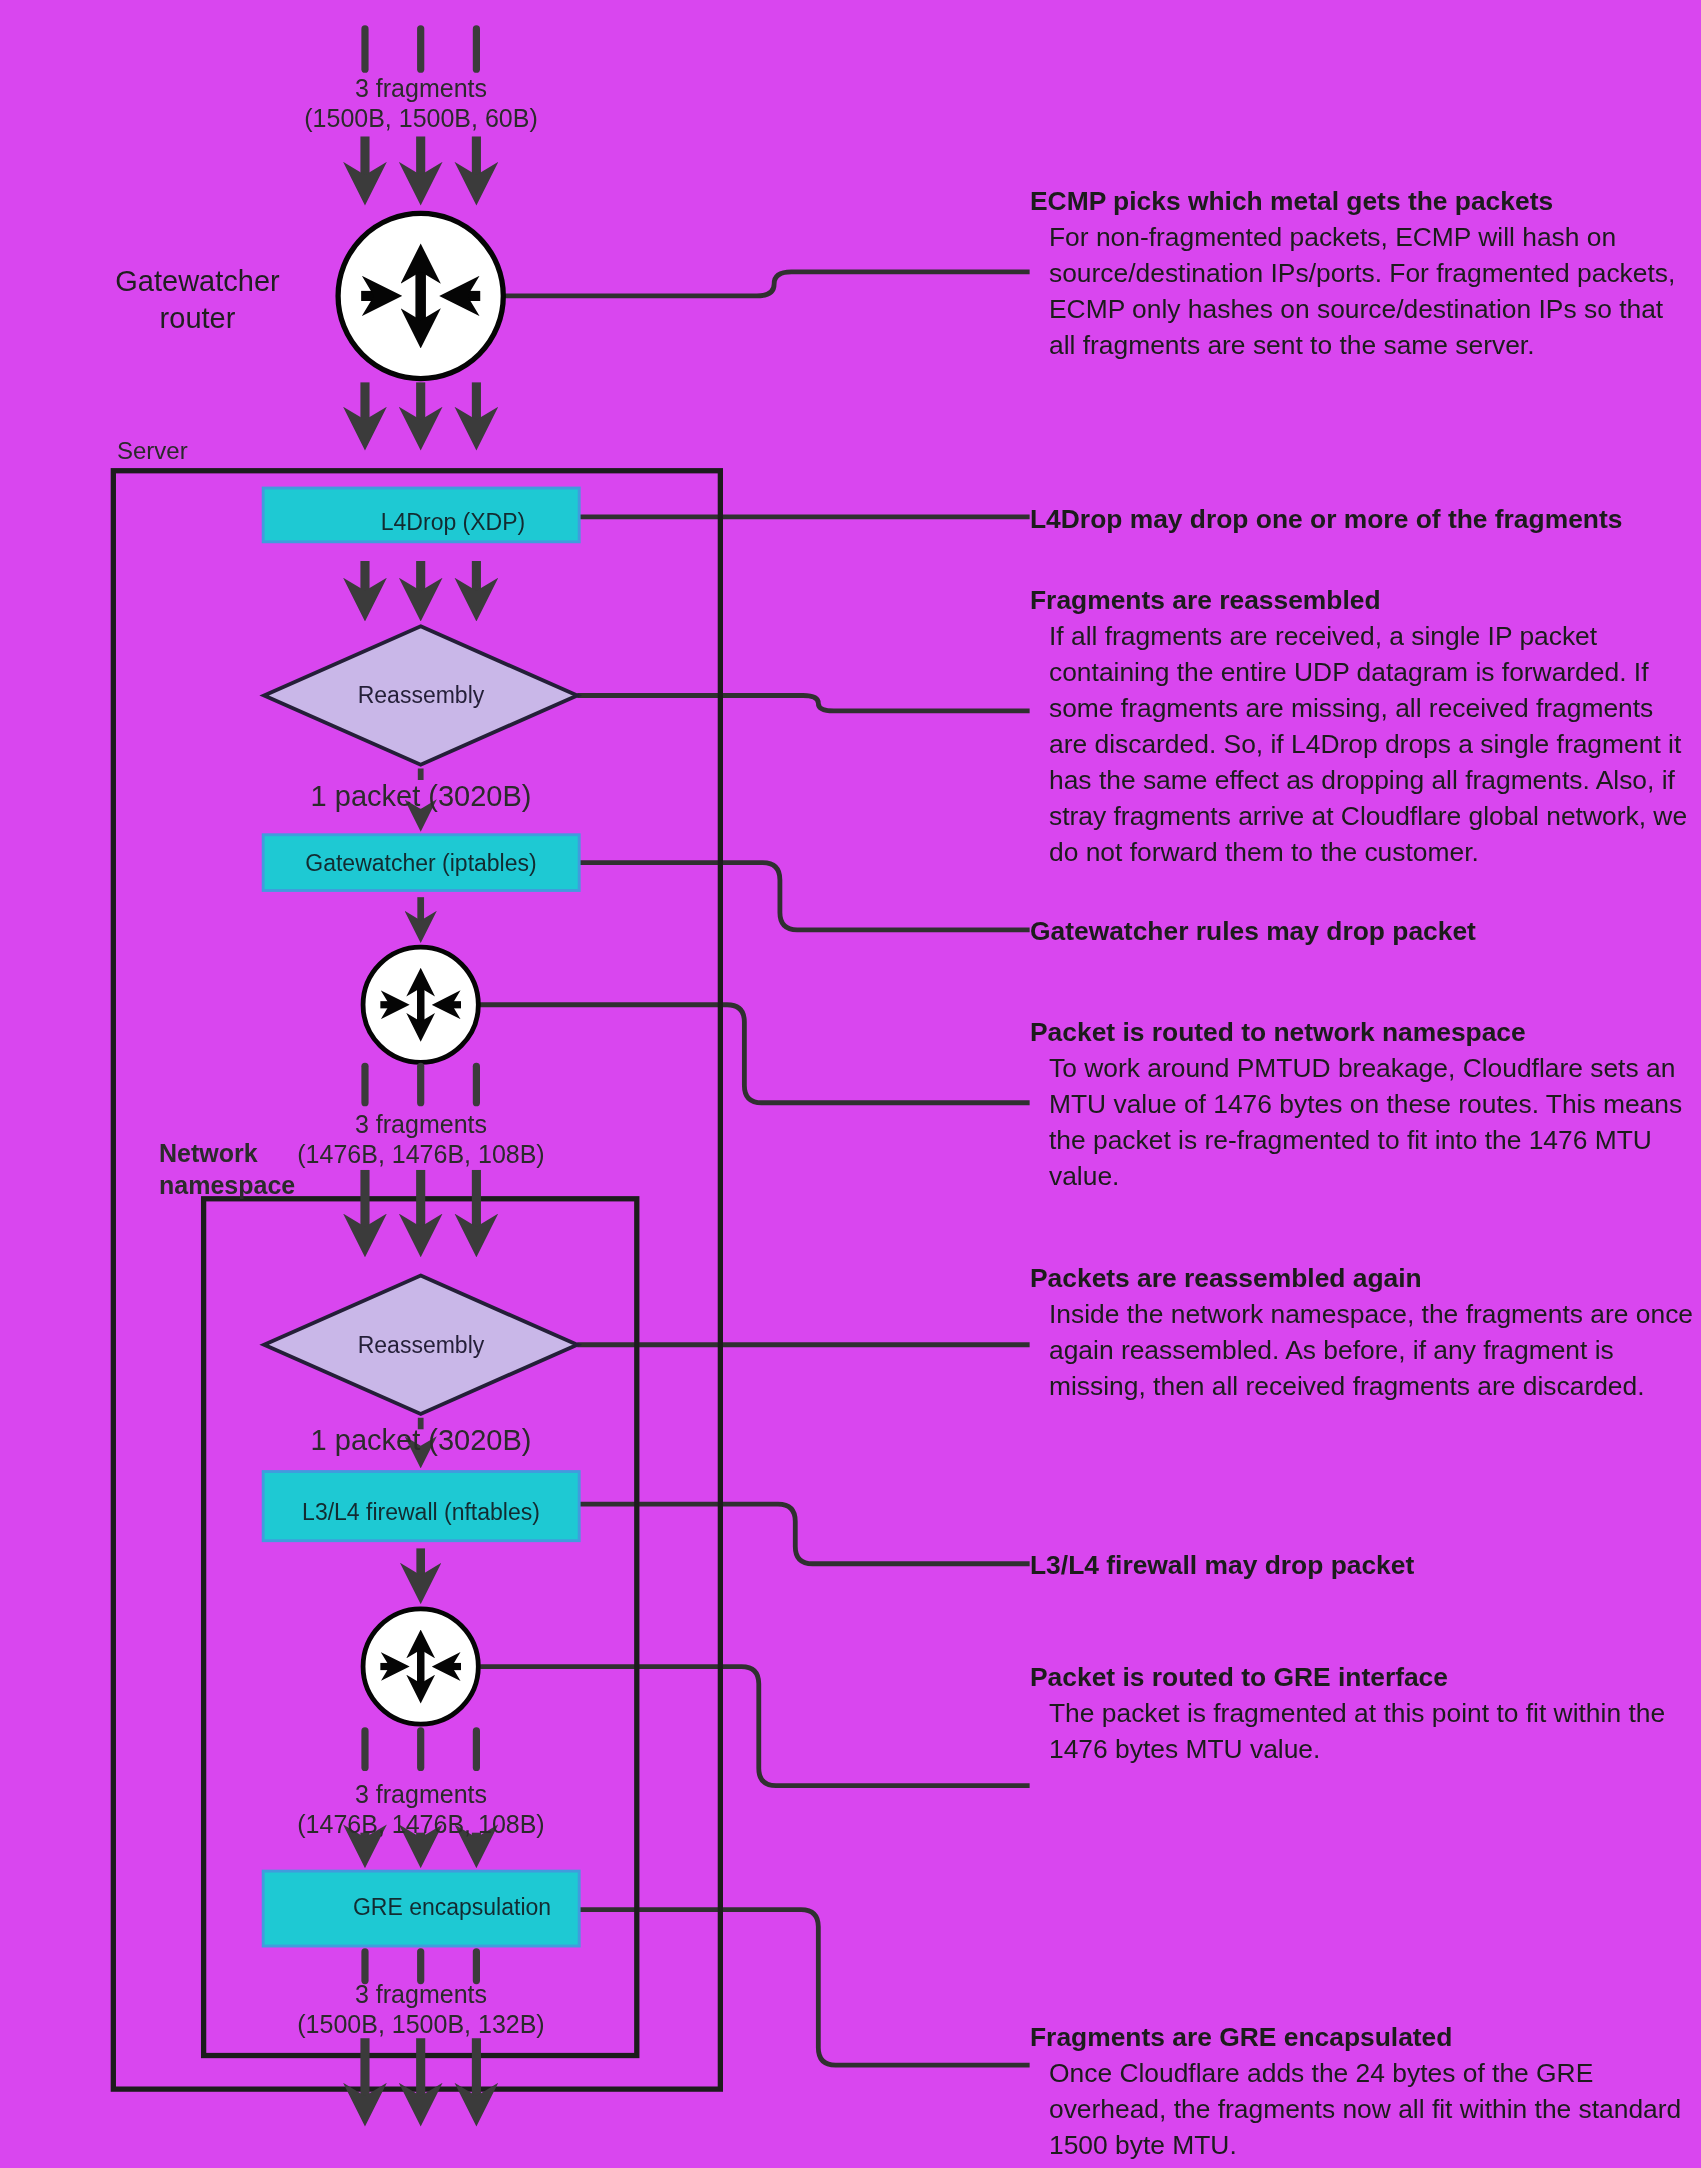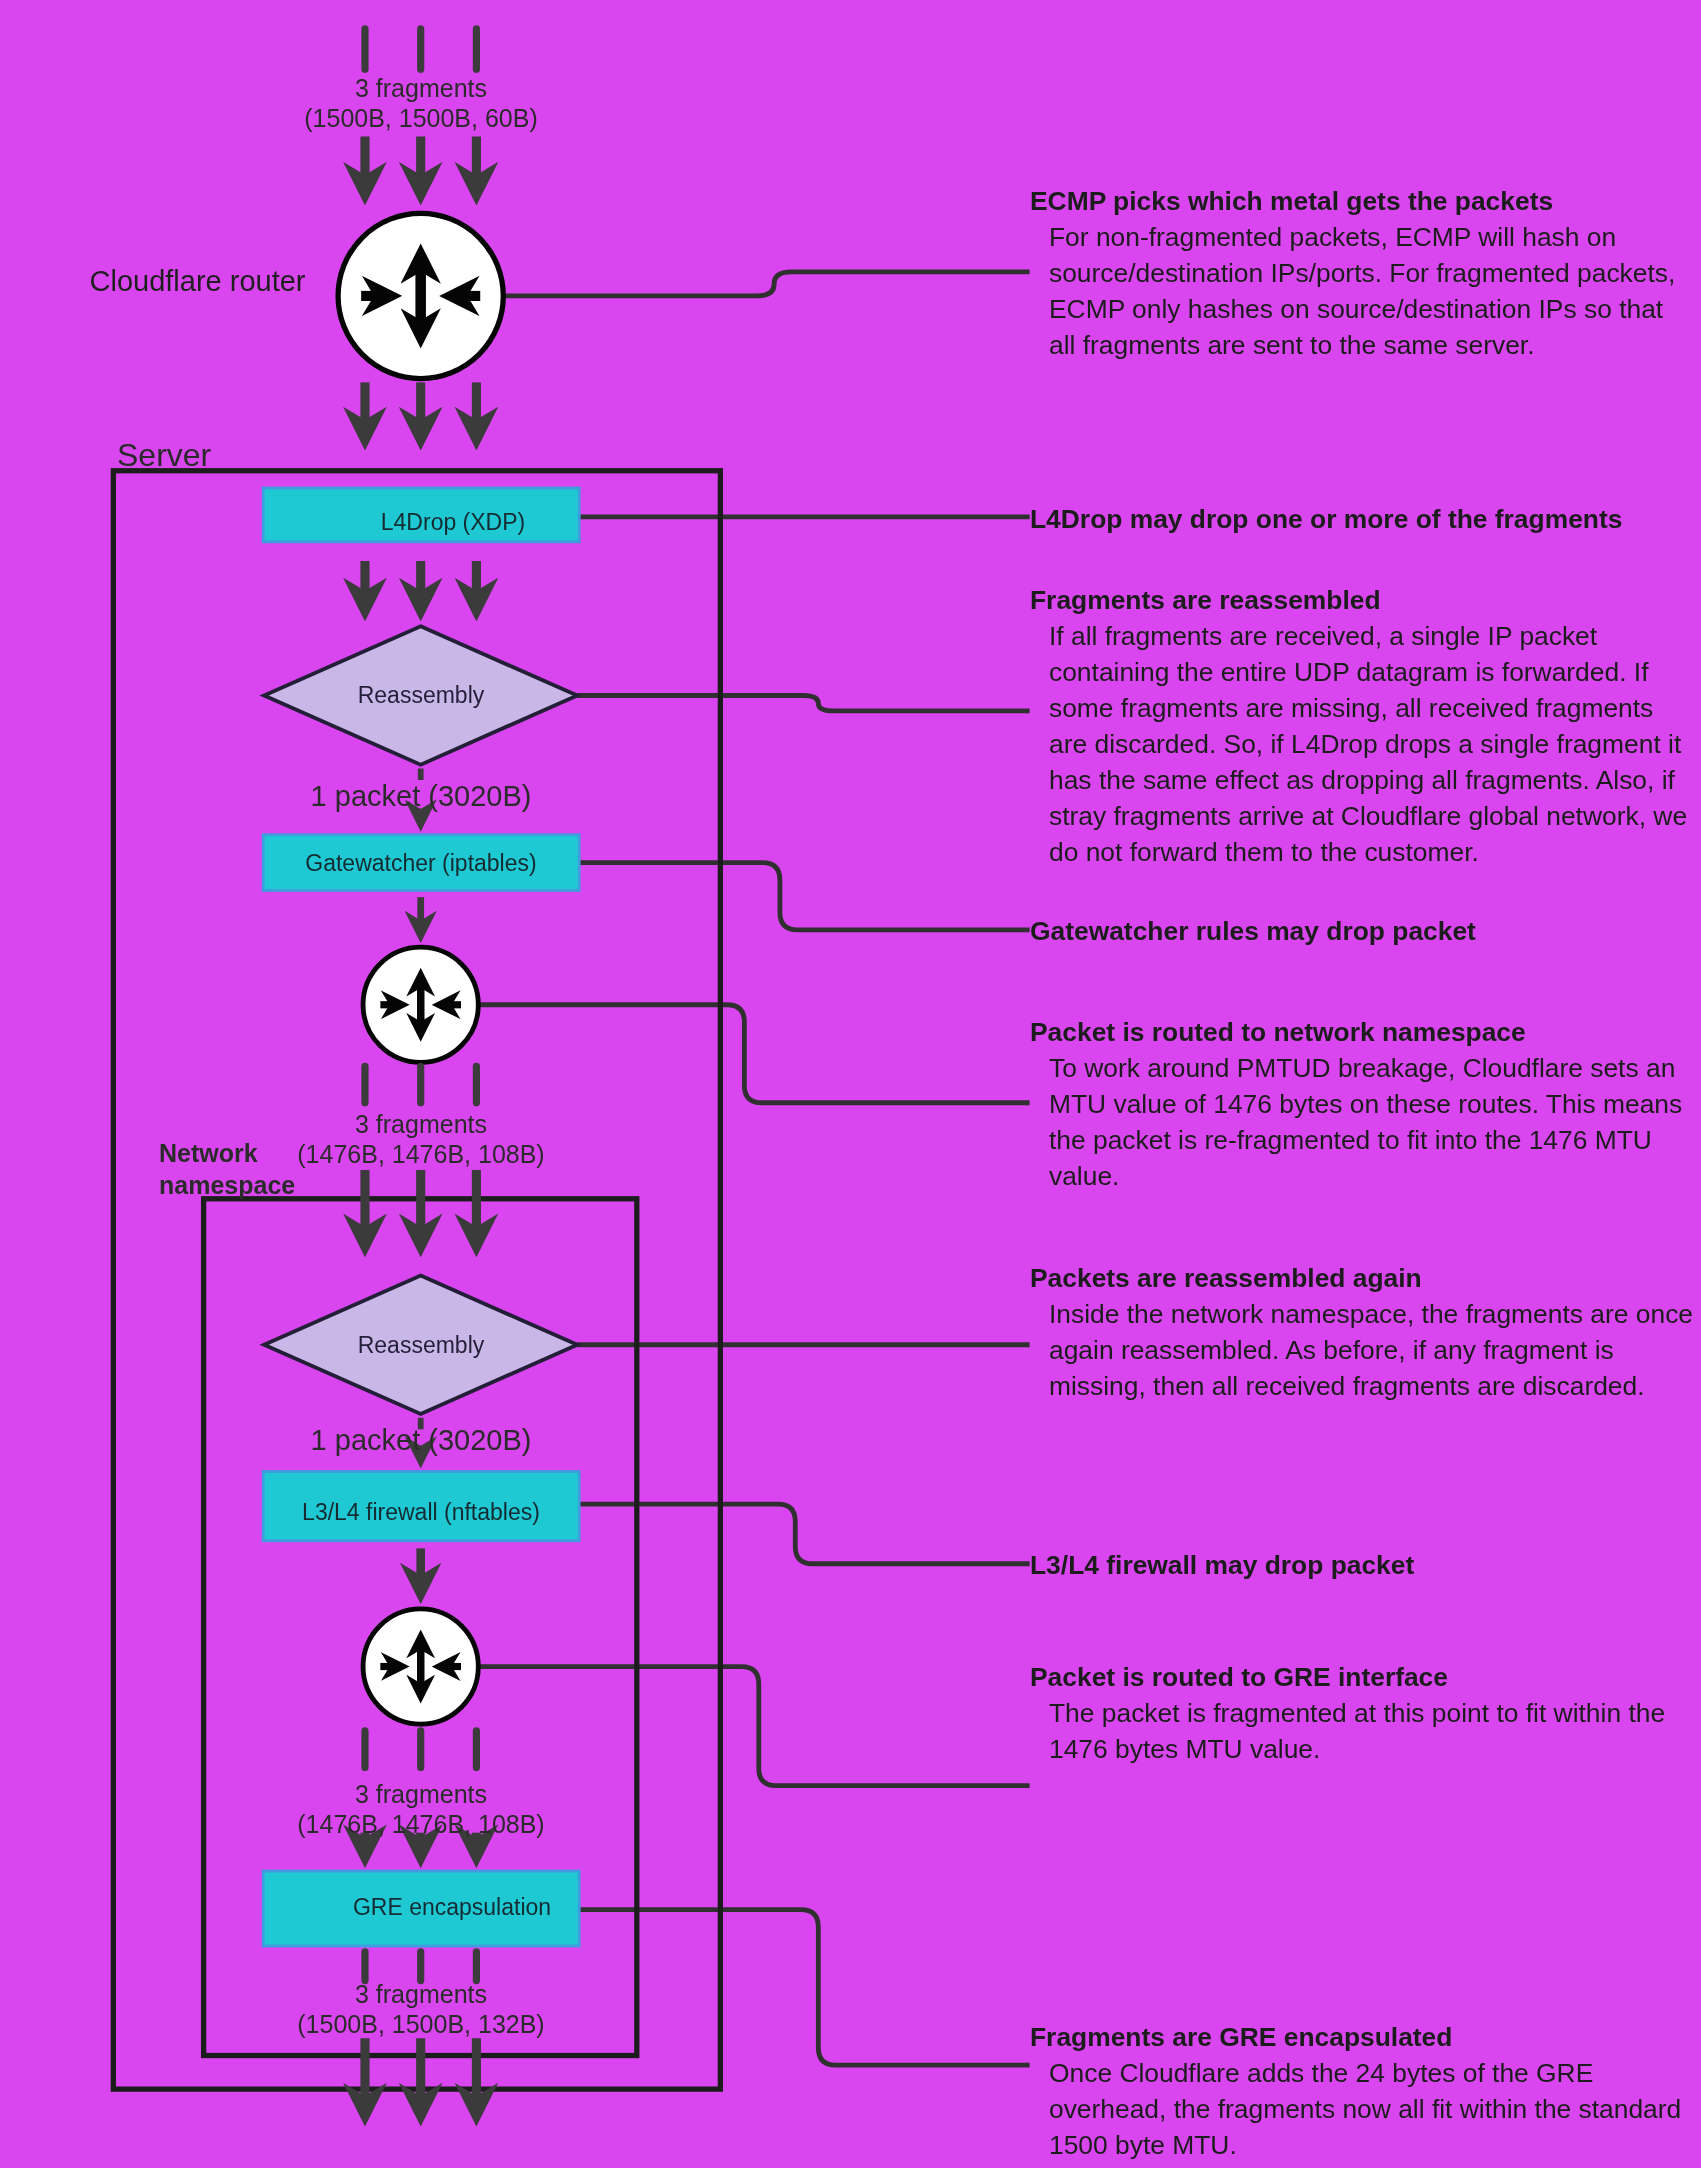--- a/index.html
+++ b/index.html
@@ -2,21 +2,21 @@
 <html><head>
 <meta charset="utf-8">
 <style>
   html,body{margin:0;padding:0;background:#ffffff;}
   #stage{position:relative;width:1701px;height:2168px;background:#d946ef;
          font-family:"Liberation Sans","DejaVu Sans",sans-serif;color:#222;overflow:hidden;}
   #gfx{position:absolute;left:0;top:0;}
   .lbl{position:absolute;text-align:center;color:#2b2b2b;}
   .frag{font-size:25px;line-height:30px;}
   .dcrouter{font-size:29px;line-height:37px;color:#1f1f1f;}
-  .boxcap{font-size:32px;color:#2a2a2a;text-align:left;}
+  .boxcap{font-size:24px;color:#2a2a2a;text-align:left;}
   .cyan-txt{position:absolute;display:flex;align-items:center;justify-content:center;
             text-align:center;font-size:23px;color:#132b31;}
   .diamond-txt{position:absolute;display:flex;align-items:center;justify-content:center;
             text-align:center;font-size:23px;color:#241f38;}
   .pkt{font-size:29px;color:#2b2b2b;}
   .netns{font-size:25px;line-height:32px;text-align:left;color:#2b2b2b;}
   .ann{position:absolute;left:1030px;width:663px;font-size:26.4px;line-height:36px;color:#1c1c1c;}
   .ann-title{font-weight:bold;}
   .ann-body{font-weight:normal;margin-left:19px;}
 </style>
@@ -157,21 +157,21 @@
         <line x1="438" y1="2122" x2="438" y2="2198"></line>
         <line x1="496" y1="2122" x2="496" y2="2198"></line>
     </g>
   </svg>
 
   <div class="lbl frag" style="left:248px;top:73px;width:346px;">
     <div>3 fragments</div>
     <div>(1500B, 1500B, 60B)</div>
   </div>
 
-  <div class="lbl dcrouter" style="left:82px;top:263px;width:231px;">Cloudflare router</div>
+  <div class="lbl dcrouter" style="left:82px;top:263px;width:231px;">Gatewatcher router</div>
 
   <div class="lbl boxcap" style="left:117px;top:437px;width:192px;">Server</div>
 
   <div class="cyan-txt" style="left:263px;top:488px;width:316px;height:69px;margin-left:32px;">L4Drop (XDP)</div>
 
   <div class="diamond-txt" style="left:325px;top:680px;width:192px;height:31px;">Reassembly</div>
 
   <div class="lbl pkt" style="left:277px;top:780px;width:288px;">1 packet (3020B)</div>
 
   <div class="cyan-txt" style="left:263px;top:835px;width:316px;height:56px;">Gatewatcher (iptables)</div>

